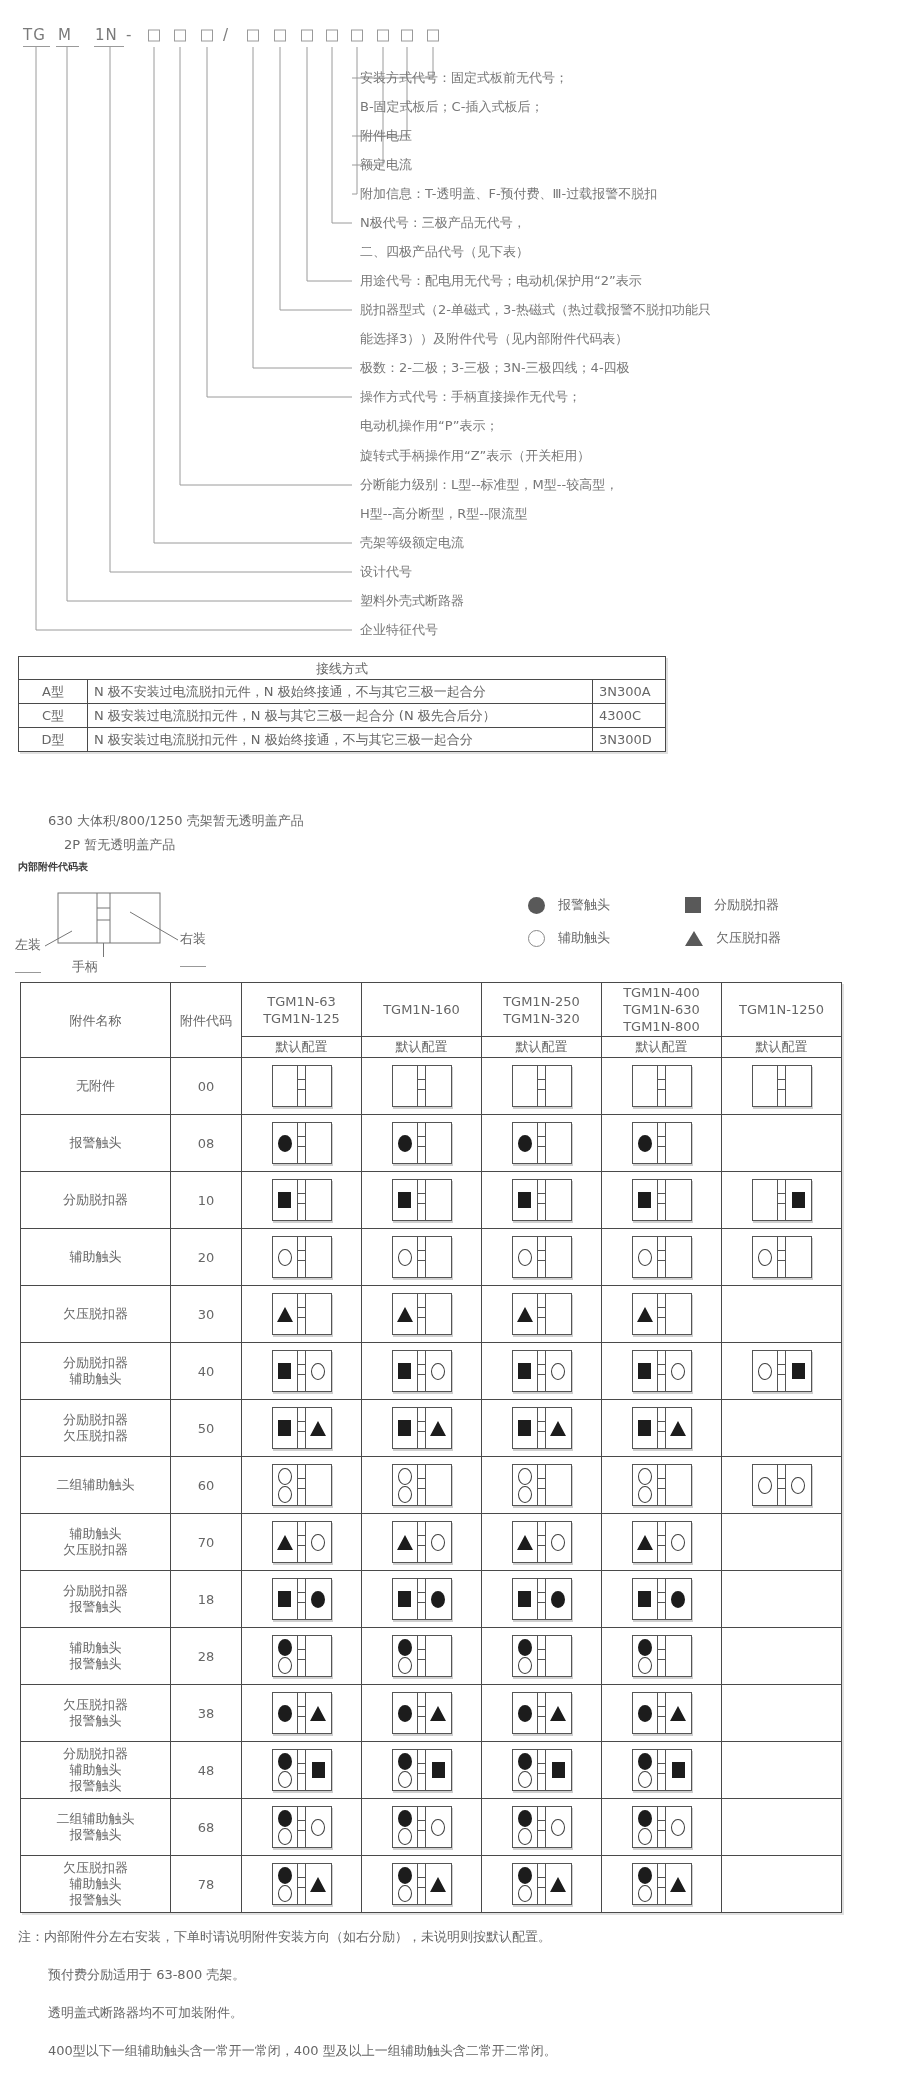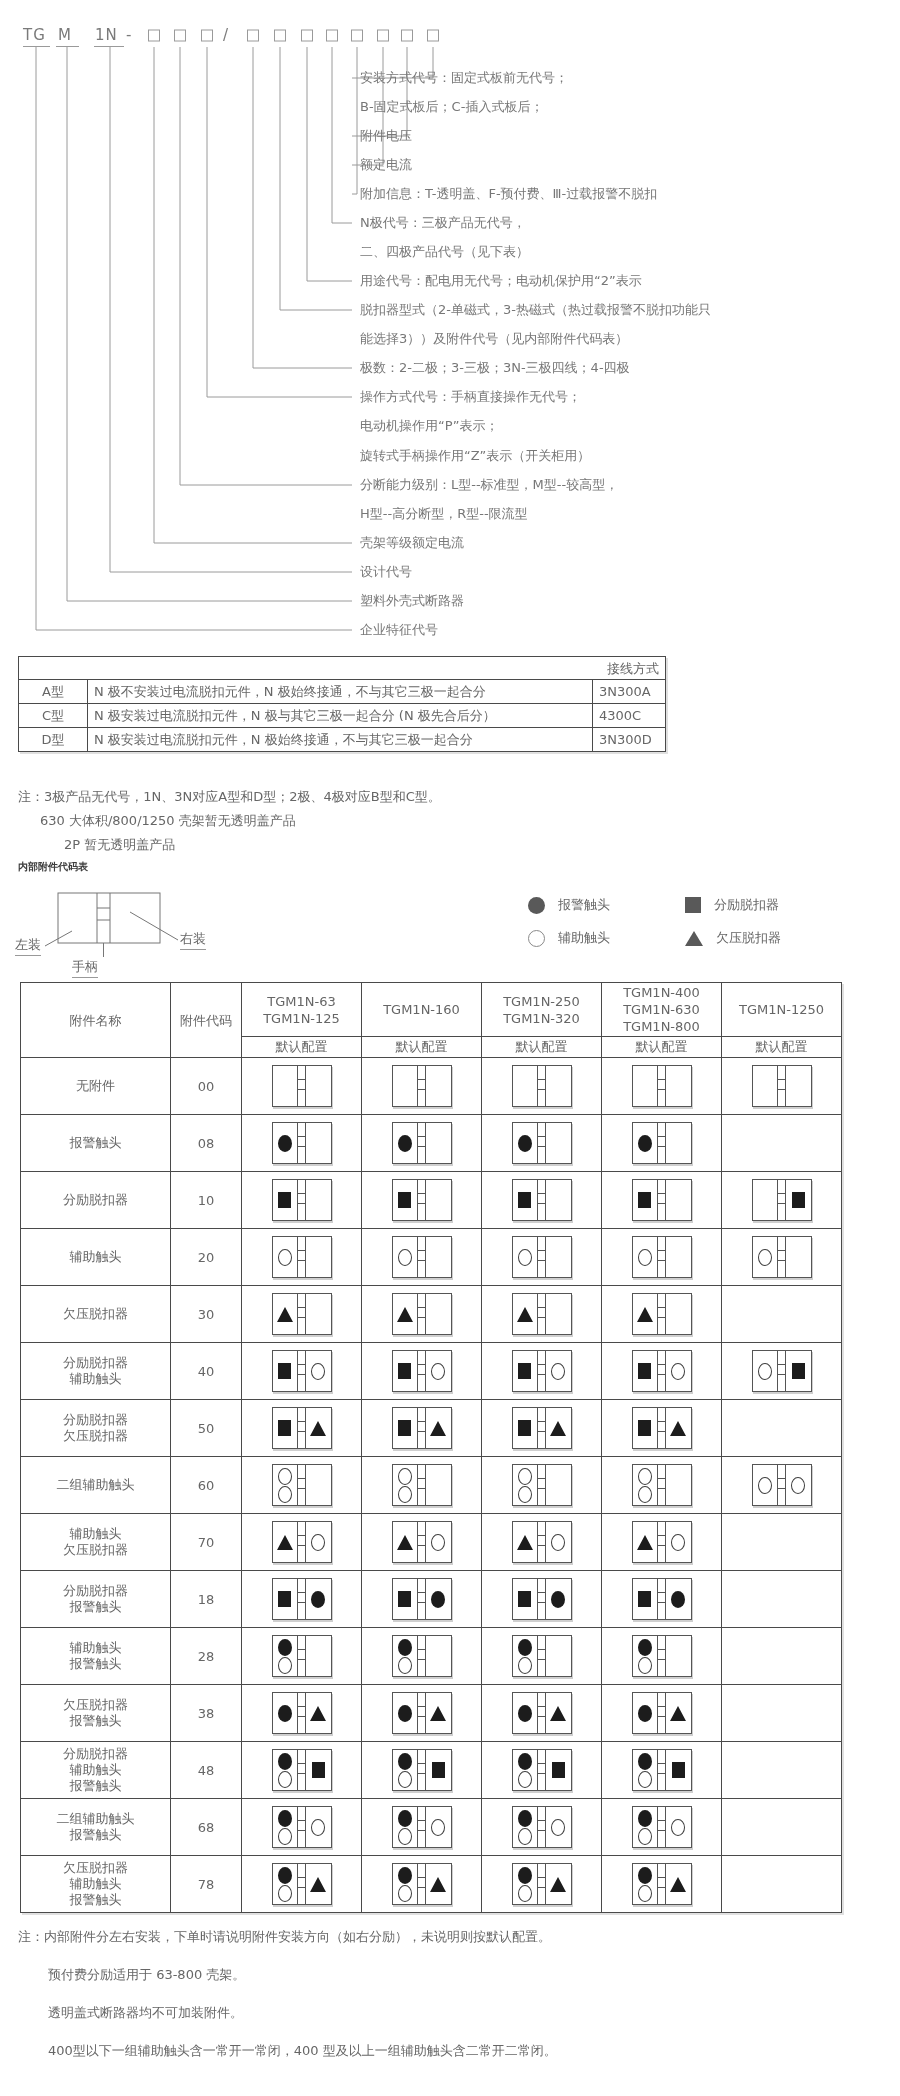--- a/index.html
+++ b/index.html
@@ -7,31 +7,31 @@
         font-family:"DejaVu Sans","Liberation Sans",sans-serif;color:#666}
   
   .top-diagram{position:absolute;left:0;top:0;width:900px;height:656px}
   .top-diagram svg{position:absolute;left:0;top:0}
   .code-part{position:absolute;top:26px;font-size:15px;color:#7a7a7a;letter-spacing:1px;white-space:nowrap}
   .toplabel{position:absolute;left:360px;transform:translateY(-50%);font-size:13px;color:#777;white-space:nowrap}
   
   table{border-collapse:collapse;background:#fff}
   .wiring{position:absolute;left:18px;top:656px;font-size:13px;color:#666;box-shadow:2px 2px 0 #e0e0e0}
   .wiring td{border:1px solid #4a4a4a;padding:1px 6px;height:21px;line-height:17px}
-  .wiring .cap{text-align:right;height:20px}
+  .wiring .cap{text-align:center;height:20px}
   .wiring .wt{width:56px;text-align:center}
   .wiring .wd{width:492px}
   .wiring .wc{width:60px}
   .note13{position:absolute;font-size:13px;color:#666;white-space:nowrap;line-height:18px}
   .sec-title{position:absolute;left:18px;top:860px;font-size:10px;font-weight:bold;color:#3d3d3d;white-space:nowrap}
   
   .handle-diagram{position:absolute;left:10px;top:886px;width:260px;height:100px}
   .handle-diagram svg{position:absolute;left:0;top:0}
   .hd-label{position:absolute;font-size:13px;color:#666;white-space:nowrap}
-  .u{border-bottom:1px solid #999;padding-bottom:1px}
+  .u{border-bottom:1px solid #999;padding-bottom:18px}
   
   .legend{position:absolute;left:528px;top:896px;width:340px;height:62px}
   .lg-item{position:absolute;display:flex;align-items:center;gap:13px}
   .lg-label{font-size:13px;color:#666;white-space:nowrap}
   .lg-circle{width:17px;height:17px;border-radius:50%;background:#595959}
   .lg-circle-open{width:17px;height:17px;border-radius:50%;background:#fff;border:1px solid #8a8a8a;box-sizing:border-box}
   .lg-square{width:16px;height:16px;background:#595959}
   .lg-tri{width:0;height:0;border-left:9px solid transparent;border-right:9px solid transparent;border-bottom:15px solid #595959}
   
   .acc{position:absolute;left:20px;top:982px;font-size:13px;color:#666;table-layout:fixed;box-shadow:2px 2px 0 #e0e0e0}
@@ -137,22 +137,21 @@
       <td class="wc">4300C</td>
     </tr>
     <tr>
       <td class="wt">D型</td>
       <td class="wd">N 极安装过电流脱扣元件，N 极始终接通，不与其它三极一起合分</td>
       <td class="wc">3N300D</td>
     </tr>
   </tbody>
     </table>
 
-  <div class="note13" style="left:18px;top:788px">注：3极产品无代号，1N、3N对应A型和D型；2极、4极对应B型和C型。</div>
-  <div class="note13" style="left:40px;top:812px">630 大体积/800/1250 壳架暂无透明盖产品</div>
+  <div class="note13" style="left:48px;top:812px">630 大体积/800/1250 壳架暂无透明盖产品</div>
   <div class="note13" style="left:64px;top:836px">2P 暂无透明盖产品</div>
 
   <div class="sec-title">内部附件代码表</div>
 
   <div class="handle-diagram">
     <svg width="260" height="100">
       <g stroke="#777" stroke-width="1" fill="none">
         <rect x="48" y="7" width="102" height="50"></rect>
         <line x1="87" y1="7" x2="87" y2="57"></line>
         <line x1="100" y1="7" x2="100" y2="57"></line>

